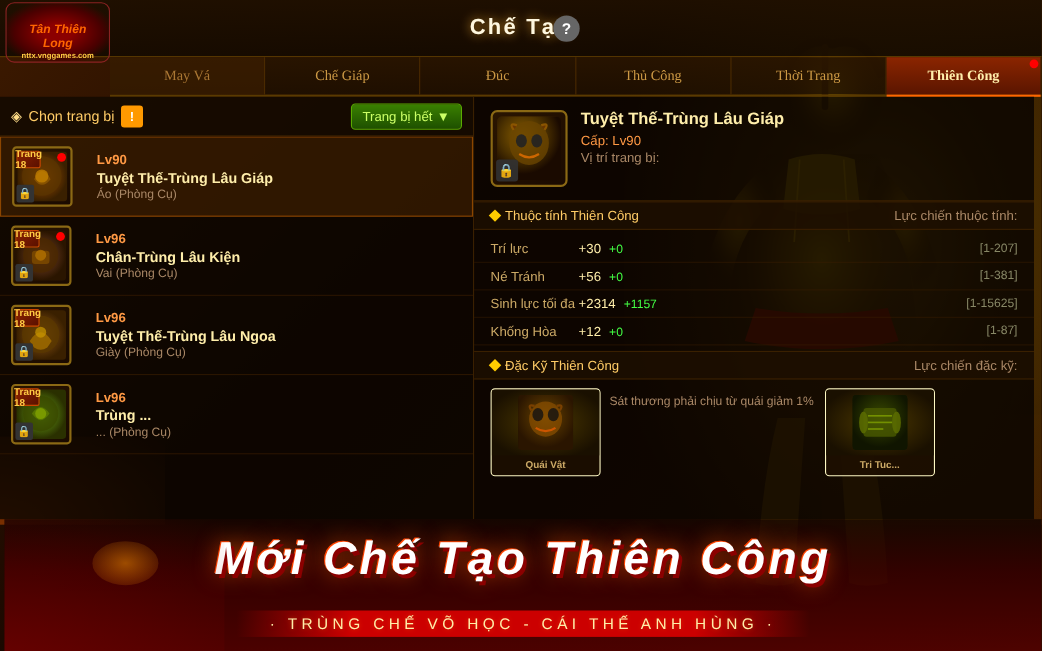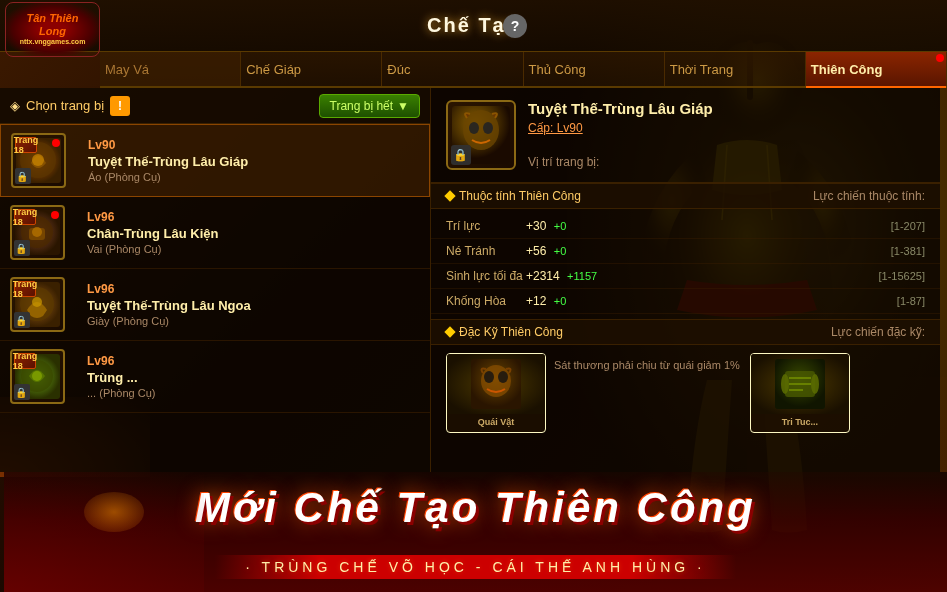--- a/index.html
+++ b/index.html
@@ -55,21 +55,21 @@
 
     .logo {
       position: absolute;
       left: 5px;
       top: 2px;
       width: 95px;
       height: 55px;
       background: radial-gradient(ellipse, #8B0000 20%, #4a0000 60%, transparent 80%);
       border-radius: 8px;
       display: flex;
-      align-items: center;
+      align-items: flex-end;
       justify-content: center;
       font-size: 9px;
       color: #ffcc44;
       font-weight: bold;
       text-align: center;
       line-height: 1.2;
       border: 1px solid #8B2222;
     }
 
     .title-text {
@@ -107,27 +107,28 @@
       background: linear-gradient(180deg, rgba(40,20,0,0.95) 0%, rgba(30,15,0,0.9) 100%);
       display: flex;
       align-items: stretch;
       border-bottom: 2px solid #5a3a00;
     }
 
     .nav-tab {
       flex: 1;
       display: flex;
       align-items: center;
-      justify-content: flex-start;
+      justify-content: center;
       font-size: 13px;
       color: #cc9944;
       cursor: pointer;
       border-right: 1px solid #4a2a00;
       padding: 0 5px;
       position: relative;
+      font-family: Liberation Serif, serif;
     }
 
     .nav-tab.active {
       background: linear-gradient(180deg, #8B2500 0%, #5a1500 100%);
       color: #ffeeaa;
       font-weight: bold;
     }
 
     .nav-tab.active::after {
       content: '';
@@ -376,22 +377,21 @@
     .detail-name {
       font-size: 15px;
       color: #ffeeaa;
       font-weight: bold;
       margin-bottom: 4px;
     }
 
     .detail-level {
       font-size: 12px;
       color: #ff9944;
-      margin-bottom: 20px;
-      text-decoration: underline;
+      margin-bottom: 1px;
     }
 
     .detail-position {
       font-size: 12px;
       color: #aa8866;
     }
 
     
     .section-title {
       background: rgba(30,15,0,0.8);

